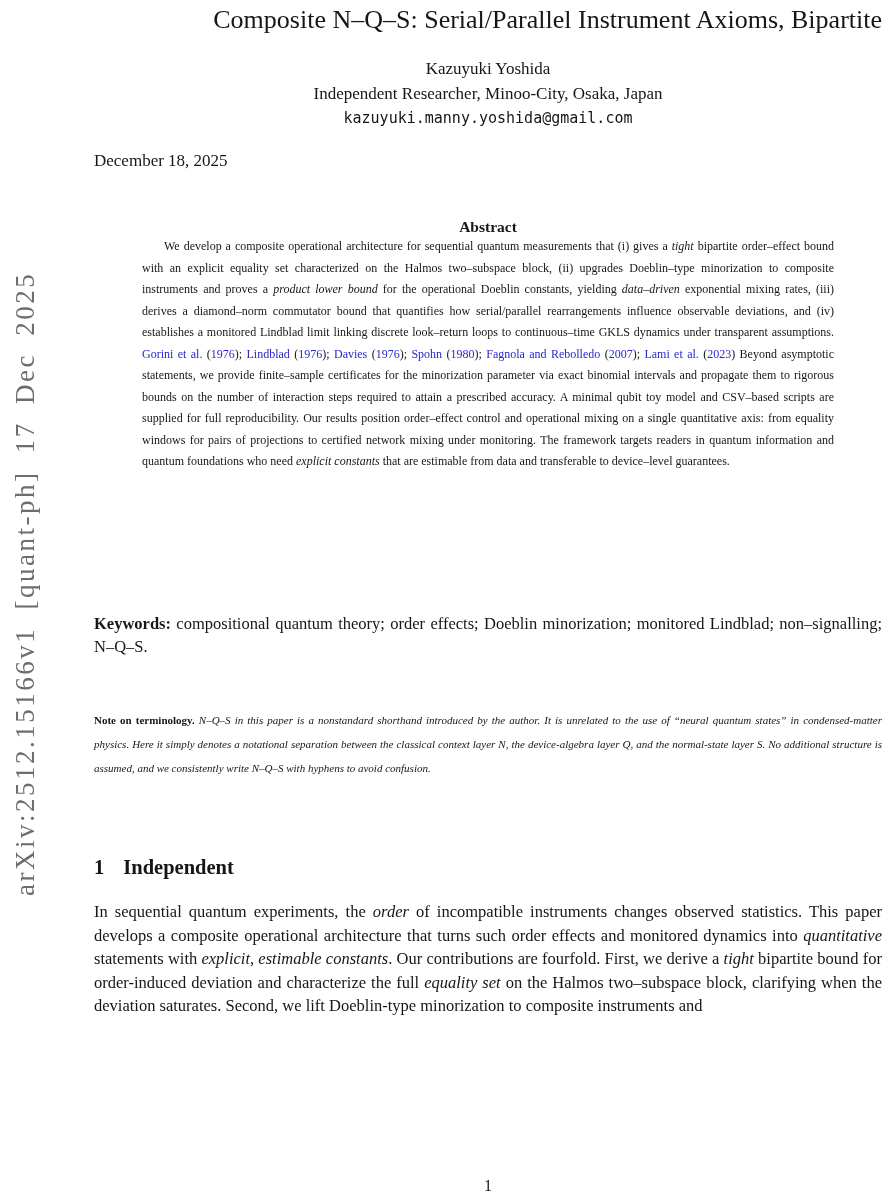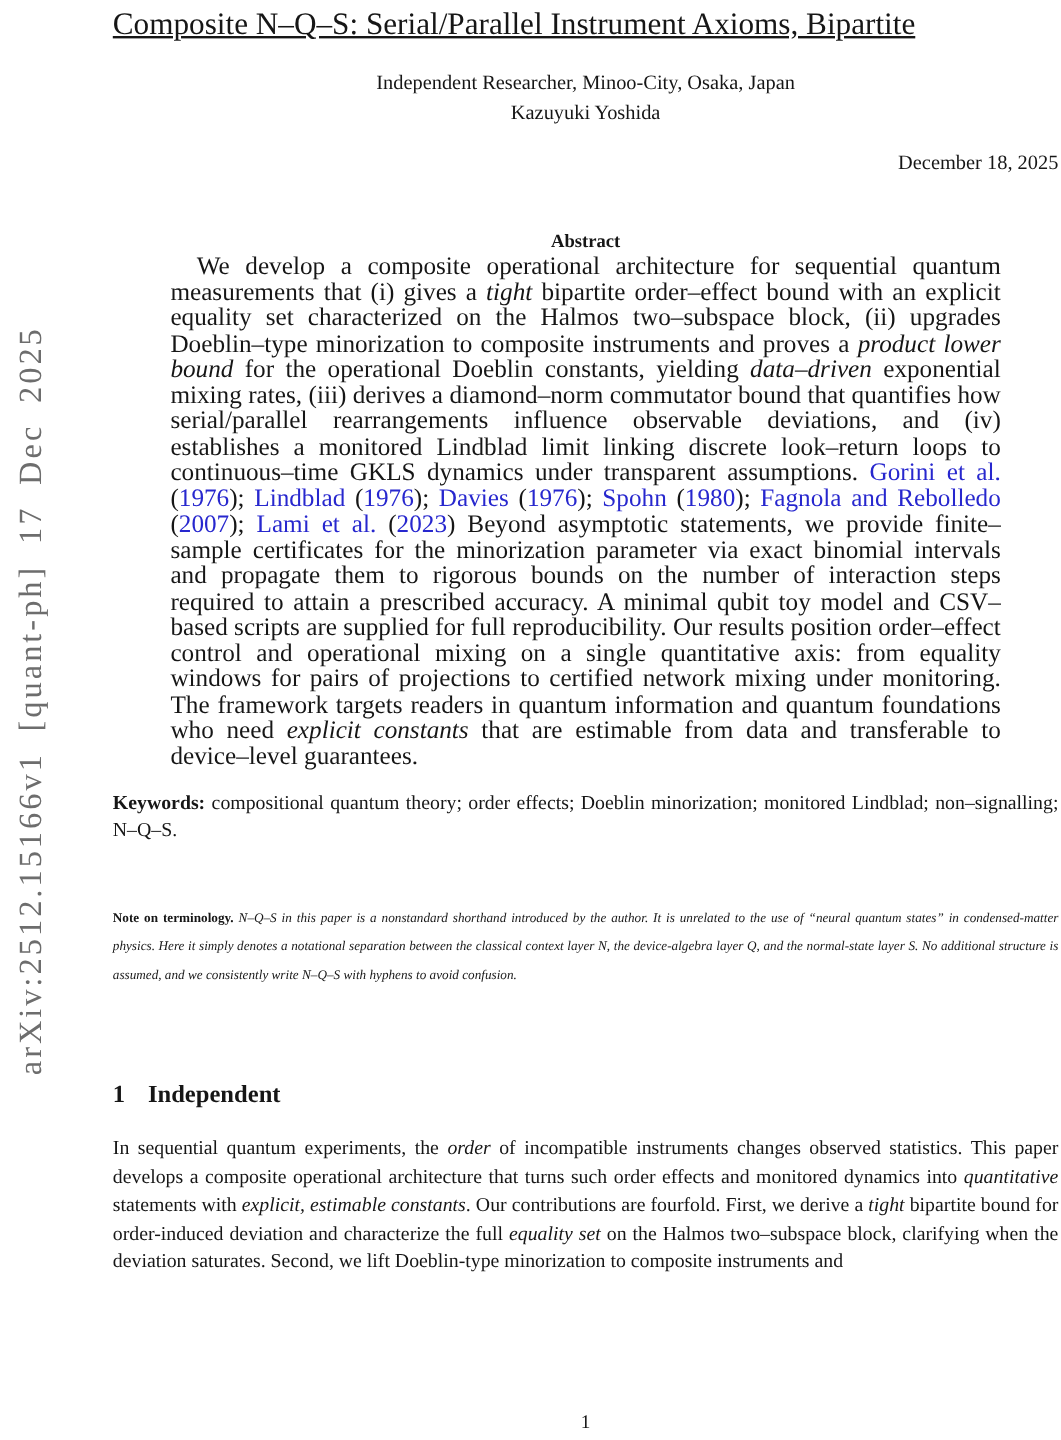--- a/index.html
+++ b/index.html
@@ -29,53 +29,52 @@
     word-spacing: 8px;
     color: #6d6d6d;
   }
   .content {
     margin-left: 94px;
     margin-right: 2px;
     padding-top: 2px;
   }
   .title {
     margin: 0 0 20px 0;
-    text-align: left;
+    text-align: right;
     font-size: 26px;
     font-weight: normal;
     line-height: 35px;
-    text-decoration: underline;
   }
   .title span { display: block; }
   .author-block {
     text-align: center;
     font-size: 17px;
     line-height: 24.5px;
   }
   .email {
     font-family: "DejaVu Sans Mono", monospace;
     font-size: 15px;
     line-height: 25px;
   }
   .date {
     margin-top: 20px;
-    text-align: right;
+    text-align: left;
     font-size: 17px;
   }
   .abstract {
     margin: 47px 48px 0 48px;
   }
   .abstract-heading {
     text-align: center;
     font-weight: bold;
     font-size: 15.5px;
   }
   .abstract-body {
     margin: 0;
-    font-size: 21px;
+    font-size: 12px;
     line-height: 21.5px;
     text-align: justify;
     text-indent: 22px;
     min-height: 360px;
   }
   .keywords {
     margin: 16px 0 0 0;
     font-size: 16.5px;
     line-height: 23px;
     text-align: justify;
@@ -129,22 +128,23 @@
 
   <div class="arxiv-banner">arXiv:2512.15166v1  [quant-ph]  17 Dec 2025</div>
 
   <div class="content">
 
     <h1 class="title">
       <span>Composite N–Q–S: Serial/Parallel Instrument Axioms, Bipartite</span>
     </h1>
 
     <div class="author-block">
+      <div>Kazuyuki Yoshida</div>
       <div>Independent Researcher, Minoo-City, Osaka, Japan</div>
-      <div>Kazuyuki Yoshida</div>
+      <div class="email">kazuyuki.manny.yoshida@gmail.com</div>
     </div>
 
     <div class="date">December 18, 2025</div>
 
     <div class="abstract">
       <div class="abstract-heading">Abstract</div>
       <p class="abstract-body"><span class="seg-normal">We develop a composite operational architecture for sequential quantum measurements that (i) gives a </span><span class="seg-italic">tight</span><span class="seg-normal"> bipartite order–effect bound with an explicit equality set characterized on the Halmos two–subspace block, (ii) upgrades Doeblin–type minorization to composite instruments and proves a </span><span class="seg-italic">product lower bound</span><span class="seg-normal"> for the operational Doeblin constants, yielding </span><span class="seg-italic">data–driven</span><span class="seg-normal"> exponential mixing rates, (iii) derives a diamond–norm commutator bound that quantifies how serial/parallel rearrangements influence observable deviations, and (iv) establishes a monitored Lindblad limit linking discrete look–return loops to continuous–time GKLS dynamics under transparent assumptions. </span><span class="seg-cite">Gorini et al.</span><span class="seg-normal"> (</span><span class="seg-cite">1976</span><span class="seg-normal">); </span><span class="seg-cite">Lindblad</span><span class="seg-normal"> (</span><span class="seg-cite">1976</span><span class="seg-normal">); </span><span class="seg-cite">Davies</span><span class="seg-normal"> (</span><span class="seg-cite">1976</span><span class="seg-normal">); </span><span class="seg-cite">Spohn</span><span class="seg-normal"> (</span><span class="seg-cite">1980</span><span class="seg-normal">); </span><span class="seg-cite">Fagnola and Rebolledo</span><span class="seg-normal"> (</span><span class="seg-cite">2007</span><span class="seg-normal">); </span><span class="seg-cite">Lami et al.</span><span class="seg-normal"> (</span><span class="seg-cite">2023</span><span class="seg-normal">) Beyond asymptotic statements, we provide finite–sample certificates for the minorization parameter via exact binomial intervals and propagate them to rigorous bounds on the number of interaction steps required to attain a prescribed accuracy. A minimal qubit toy model and CSV–based scripts are supplied for full reproducibility. Our results position order–effect control and operational mixing on a single quantitative axis: from equality windows for pairs of projections to certified network mixing under monitoring. The framework targets readers in quantum information and quantum foundations who need </span><span class="seg-italic">explicit constants</span><span class="seg-normal"> that are estimable from data and transferable to device–level guarantees.</span></p>
     </div>
 
     <p class="keywords"><span class="seg-bold">Keywords: </span><span class="seg-normal">compositional quantum theory; order effects; Doeblin minorization; monitored Lindblad; non–signalling; N–Q–S.</span></p>

